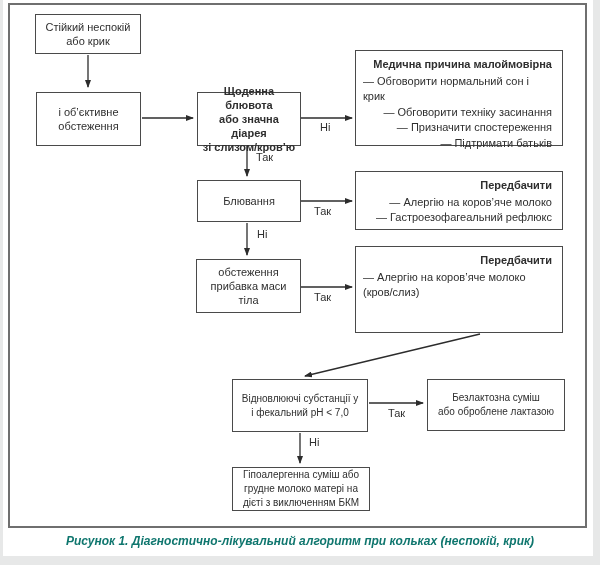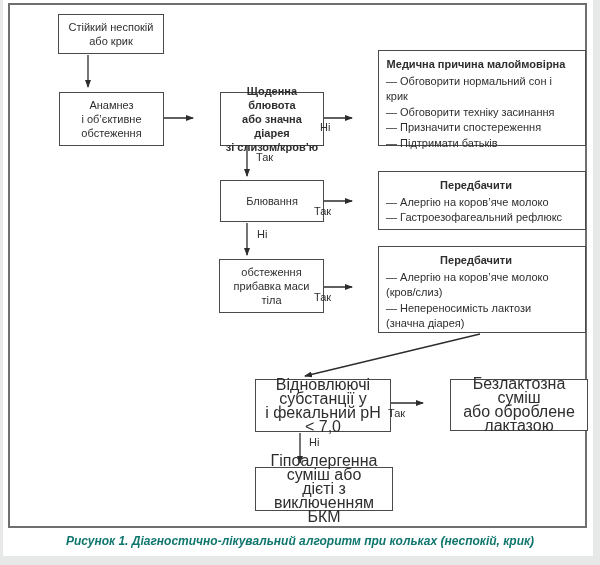--- a/index.html
+++ b/index.html
@@ -37,34 +37,34 @@
     border: 1.4px solid #4a4a4a;
     color: #2e2e2e;
     font-size: 11px;
     line-height: 14px;
     display: flex;
     flex-direction: column;
     justify-content: center;
     text-align: center;
     padding: 2px 3px;
     z-index: 2;
-    margin-left: 23px;
   }
   .node.list {
     justify-content: flex-start;
     text-align: left;
-    padding: 6px 19px 4px 7px;
+    padding: 6px 10px 4px 7px;
     line-height: 15.5px;
+    align-items: flex-end;
   }
   .node.list .title {
     text-align: center;
     font-weight: bold;
     margin-bottom: 1px;
   }
-  .node.tight { font-size: 16px; line-height: 14px; }
+  .node.tight { font-size: 10px; line-height: 14px; }
   .edge-label {
     position: absolute;
     font-size: 11px;
     color: #303030;
     z-index: 3;
     background: transparent;
   }
   svg.wires {
     position: absolute;
     left: 0; top: 0;
@@ -109,21 +109,20 @@
       <line x1="300" y1="433" x2="300" y2="463" marker-end="url(#ah)"></line>
     </g>
   </svg>
 
   <div class="node" style="left:35px; top:14px; width:106px; height:40px;">
     <div>Стійкий неспокій</div>
     <div>або крик</div>
   </div>
 
   <div class="node" style="left:36px; top:92px; width:105px; height:54px;">
-    <div>Анамнез</div>
     <div>і об’єктивне</div>
     <div>обстеження</div>
   </div>
 
   <div class="node" style="left:197px; top:92px; width:104px; height:54px;font-weight:bold;">
     <div>Щоденна блювота</div>
     <div>або значна діарея</div>
     <div>зі слизом/кров’ю</div>
   </div>
 
@@ -146,35 +145,35 @@
   </div>
 
   <div class="node" style="left:196px; top:259px; width:105px; height:54px;">
     <div>обстеження</div>
     <div>прибавка маси тіла</div>
   </div>
 
   <div class="node list" style="left:355px; top:246px; width:208px; height:87px;">
     <div class="title">Передбачити</div>
     <div>— Алергію на коров’яче молоко (кров/слиз)</div>
-    <div>— Непереносимість лактози (значна діарея)</div>
   </div>
 
   <div class="node tight" style="left:232px; top:379px; width:136px; height:53px;">
     <div>Відновлюючі субстанції у</div>
     <div>і фекальний pH &lt; 7,0</div>
   </div>
 
   <div class="node tight" style="left:427px; top:379px; width:138px; height:52px;">
     <div>Безлактозна суміш</div>
     <div>або оброблене лактазою</div>
   </div>
 
   <div class="node tight" style="left:232px; top:467px; width:138px; height:44px;">
     <div>Гіпоалергенна суміш або</div>
+    <div>грудне молоко матері на</div>
     <div>дієті з виключенням БКМ</div>
   </div>
 
   <span class="edge-label" style="left:320px; top:121px;">Ні</span>
   <span class="edge-label" style="left:256px; top:151px;">Так</span>
   <span class="edge-label" style="left:314px; top:205px;">Так</span>
   <span class="edge-label" style="left:257px; top:228px;">Ні</span>
   <span class="edge-label" style="left:314px; top:291px;">Так</span>
   <span class="edge-label" style="left:388px; top:407px;">Так</span>
   <span class="edge-label" style="left:309px; top:436px;">Ні</span>

